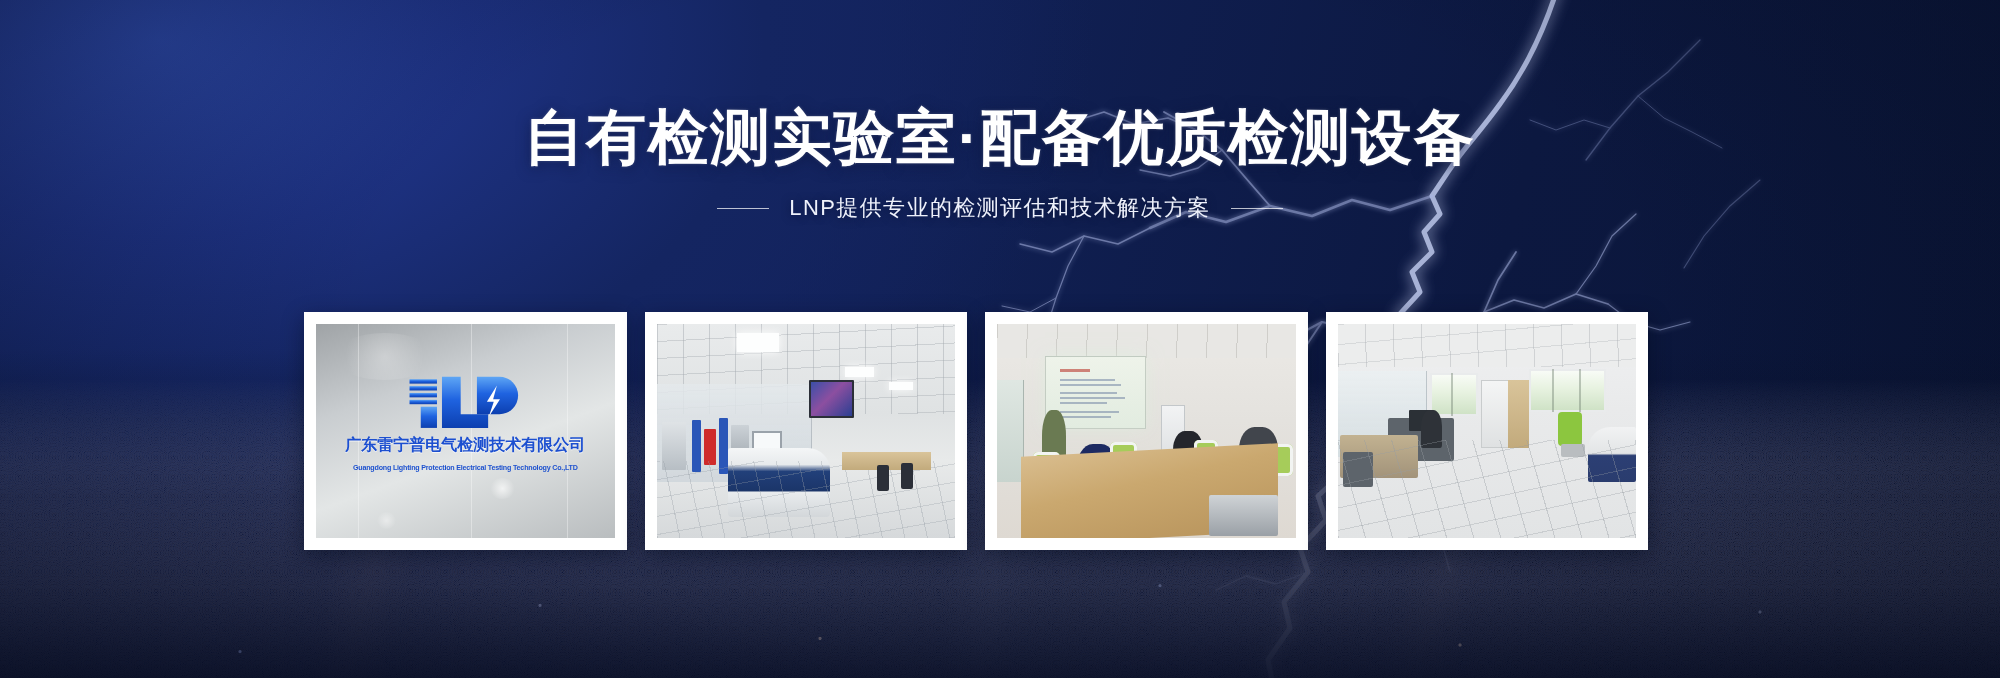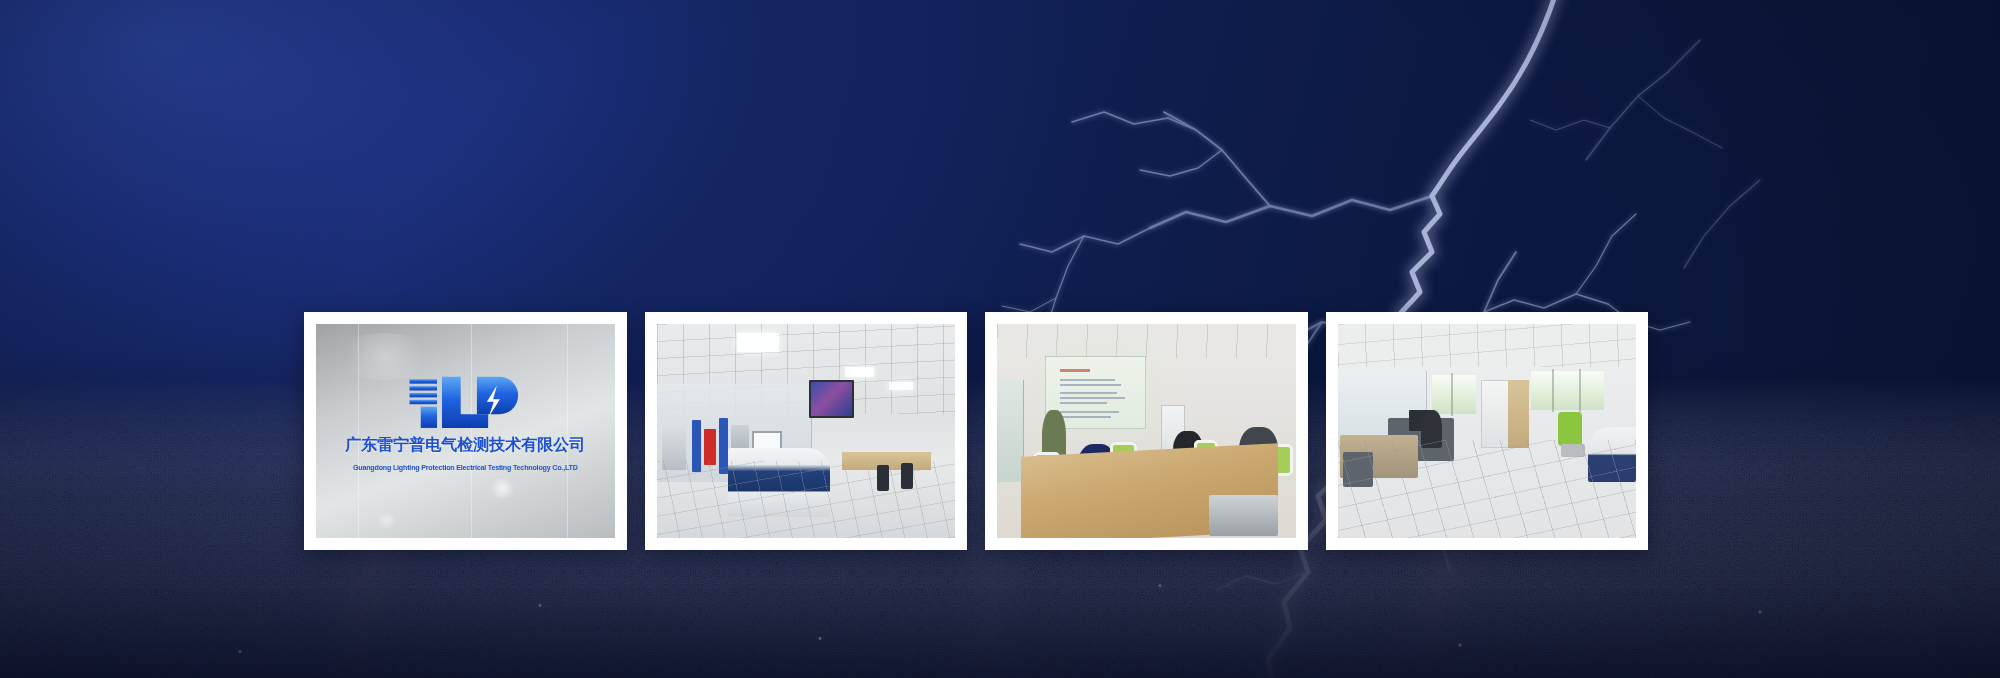--- a/index.html
+++ b/index.html
@@ -262,20 +262,28 @@
       <path d="M1610 128 L1584 120 L1556 130 L1530 120" stroke-width="1"></path>
       <path d="M1760 180 L1730 206 L1704 236 L1684 268" stroke-width="1.1"></path>
     </g>
   </svg>
 
   <div class="bg-streaks"></div>
   <div class="bg-speckle"></div>
   <div class="bg-city"></div>
   <div class="bg-vignette"></div>
 
+  <div class="headline-wrap">
+    <div class="headline">自有检测实验室·配备优质检测设备</div>
+    <div class="subline">
+      <span class="sub-rule"></span>
+      <span class="subtitle">LNP提供专业的检测评估和技术解决方案</span>
+      <span class="sub-rule"></span>
+    </div>
+  </div>
 
   <div class="photo-strip">
 
     <div class="photo">
       <div class="photo-inner p1">
         <div class="wall-seam" style="left:14%"></div>
         <div class="wall-seam" style="left:52%"></div>
         <div class="wall-seam" style="left:84%"></div>
         <div class="glare" style="left:6%;top:4%;width:34%;height:22%;opacity:.35"></div>
         <div class="glare" style="left:58%;top:72%;width:9%;height:10%;opacity:.8"></div>

